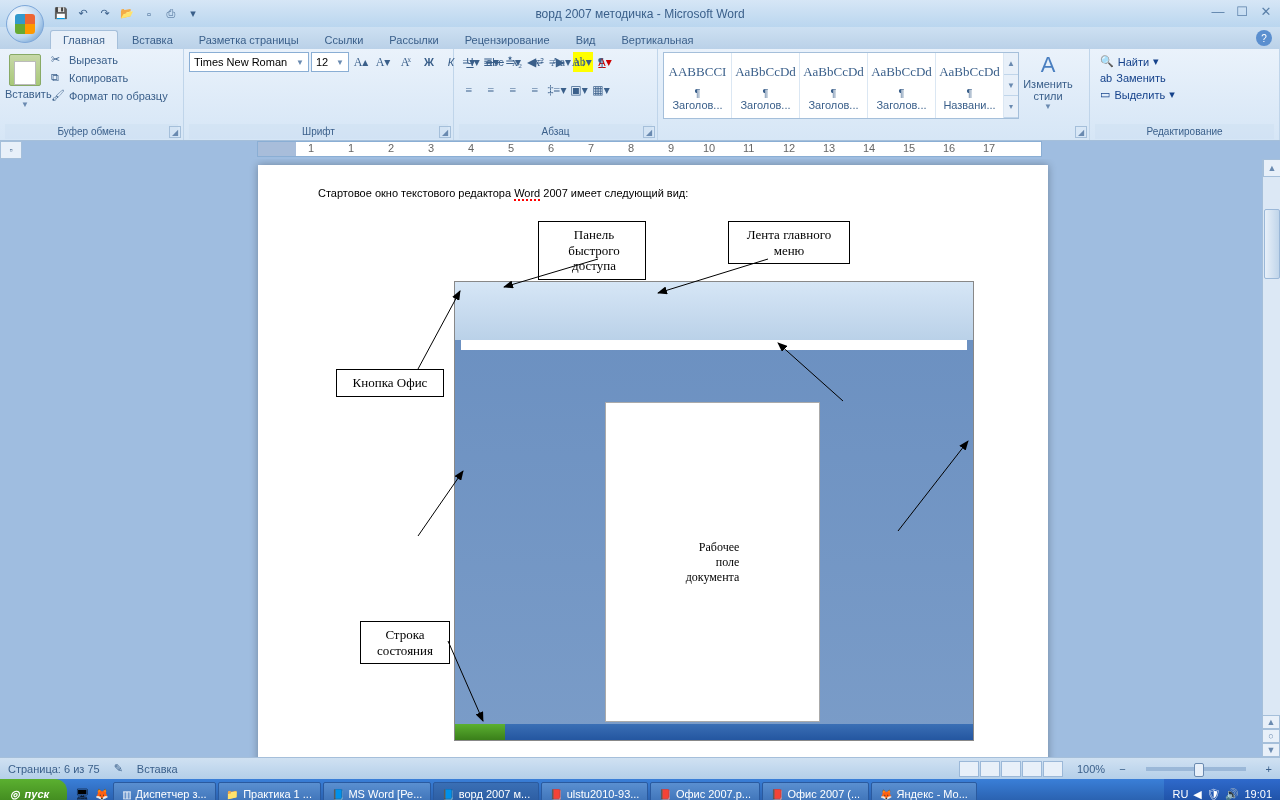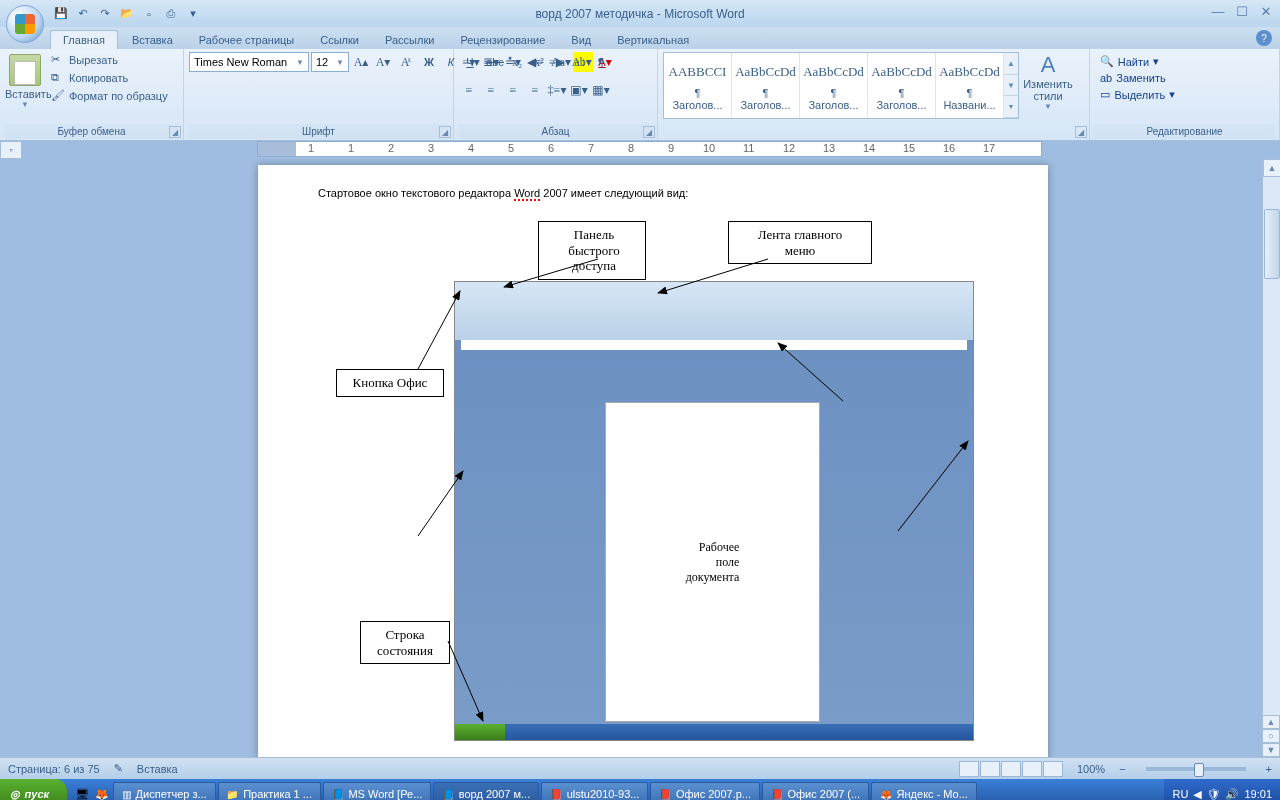--- a/index.html
+++ b/index.html
@@ -95,21 +95,21 @@
   <div class="winctrls">
     <span>—</span>
     <span>☐</span>
     <span>✕</span>
   </div>
 </div>
 
 <div class="tabs">
   <div class="tab active">Главная</div>
   <div class="tab">Вставка</div>
-  <div class="tab">Рабочее страницы</div>
+  <div class="tab">Разметка страницы</div>
   <div class="tab">Ссылки</div>
   <div class="tab">Рассылки</div>
   <div class="tab">Рецензирование</div>
   <div class="tab">Вид</div>
   <div class="tab">Вертикальная</div>
 </div>
 <div class="help-icon">?</div>
 
 <div class="ribbon">
   <div class="group" style="width:184px">
@@ -275,21 +275,21 @@
       <span style="position:absolute;left:725px">17</span>
   </div>
 </div>
 
 <div class="doc-area">
   <div class="page">
     <p><span>Стартовое окно текстового редактора </span><span class="underline-red">Word</span><span> 2007 имеет следующий вид:</span></p>
     <div class="diagram">
       <div class="callout" style="left: 220px; top: 0px; width: 108px; white-space: pre-line; padding-left: 12px;">Панель быстрого
 доступа</div>
-      <div class="callout" style="left: 410px; top: 0px; width: 144px; white-space: pre-line;">Лента главного
+      <div class="callout" style="left: 410px; top: 0px; width: 122px; white-space: pre-line;">Лента главного
 меню</div>
       <div class="callout" style="left: 18px; top: 148px; width: 108px; white-space: pre-line;">Кнопка Офис</div>
       <div class="callout" style="left: 525px; top: 165px; width: 130px; white-space: pre-line;">Горизонтальная
 линейка</div>
       <div class="callout" style="left: 545px; top: 310px; width: 90px; white-space: pre-line;">Полоса
 прокрутки</div>
       <div class="callout" style="left: 42px; top: 400px; width: 90px; white-space: pre-line;">Строка
 состояния</div>
 
       <div class="embedded">

